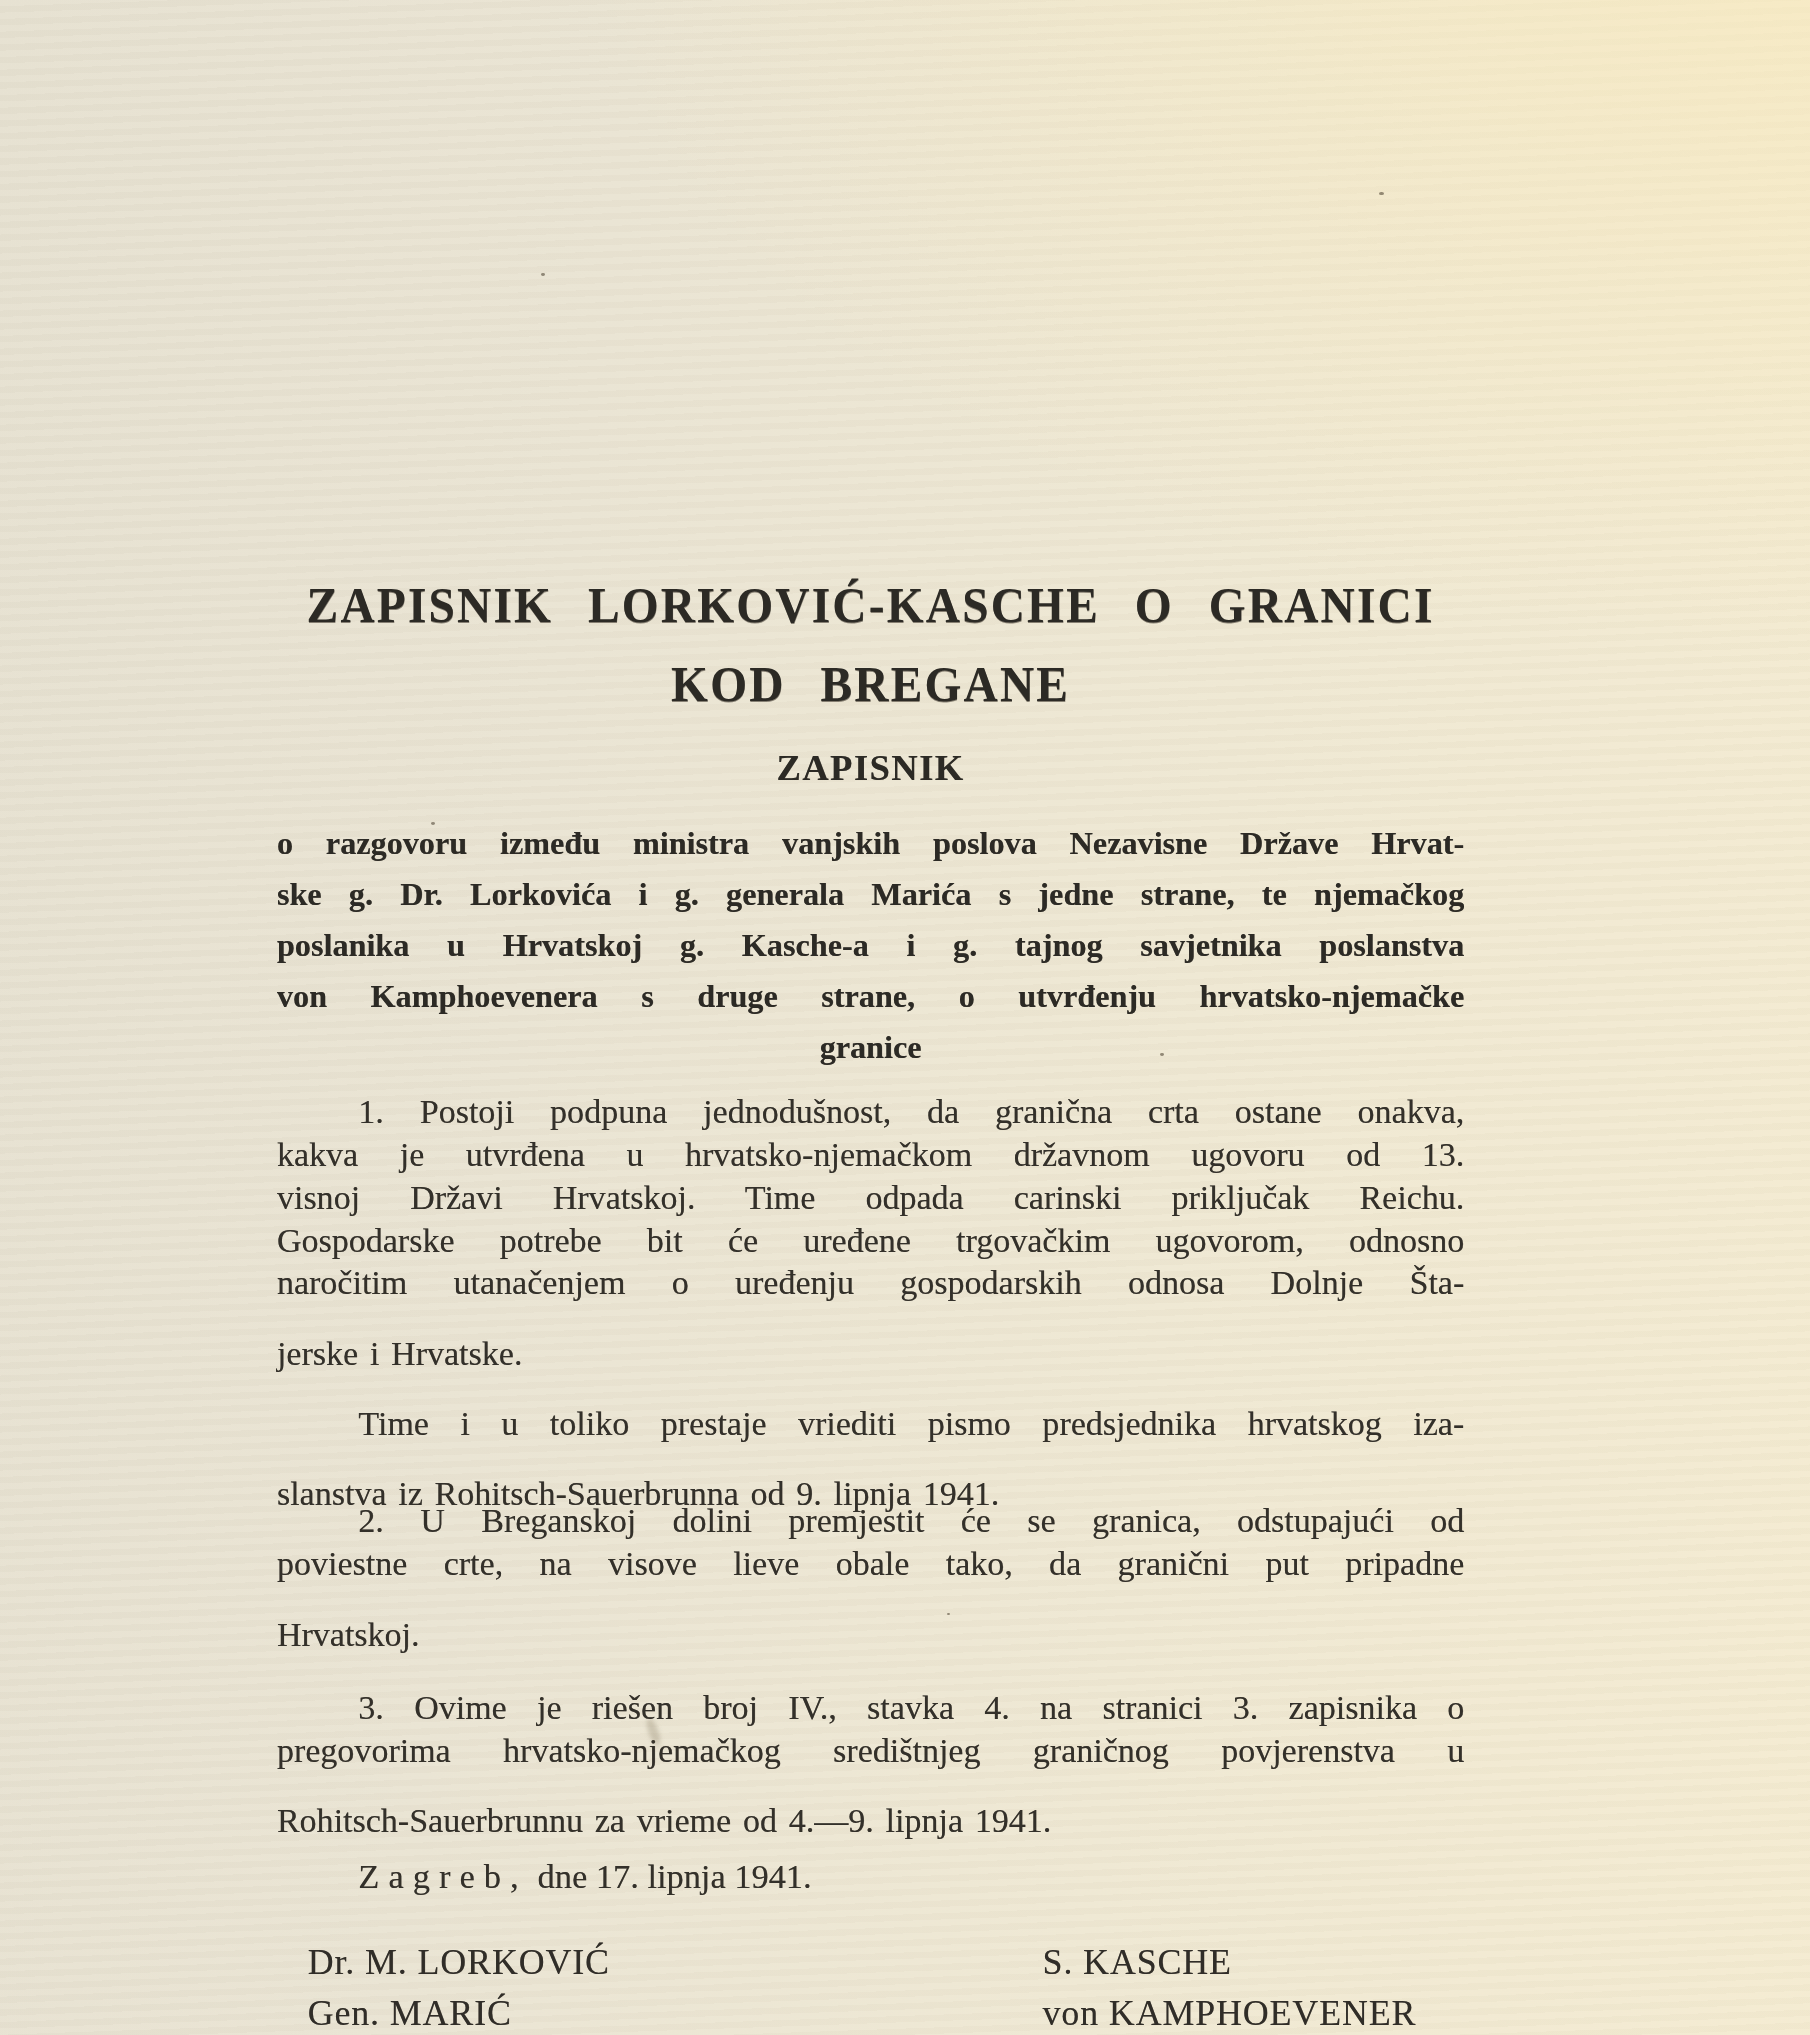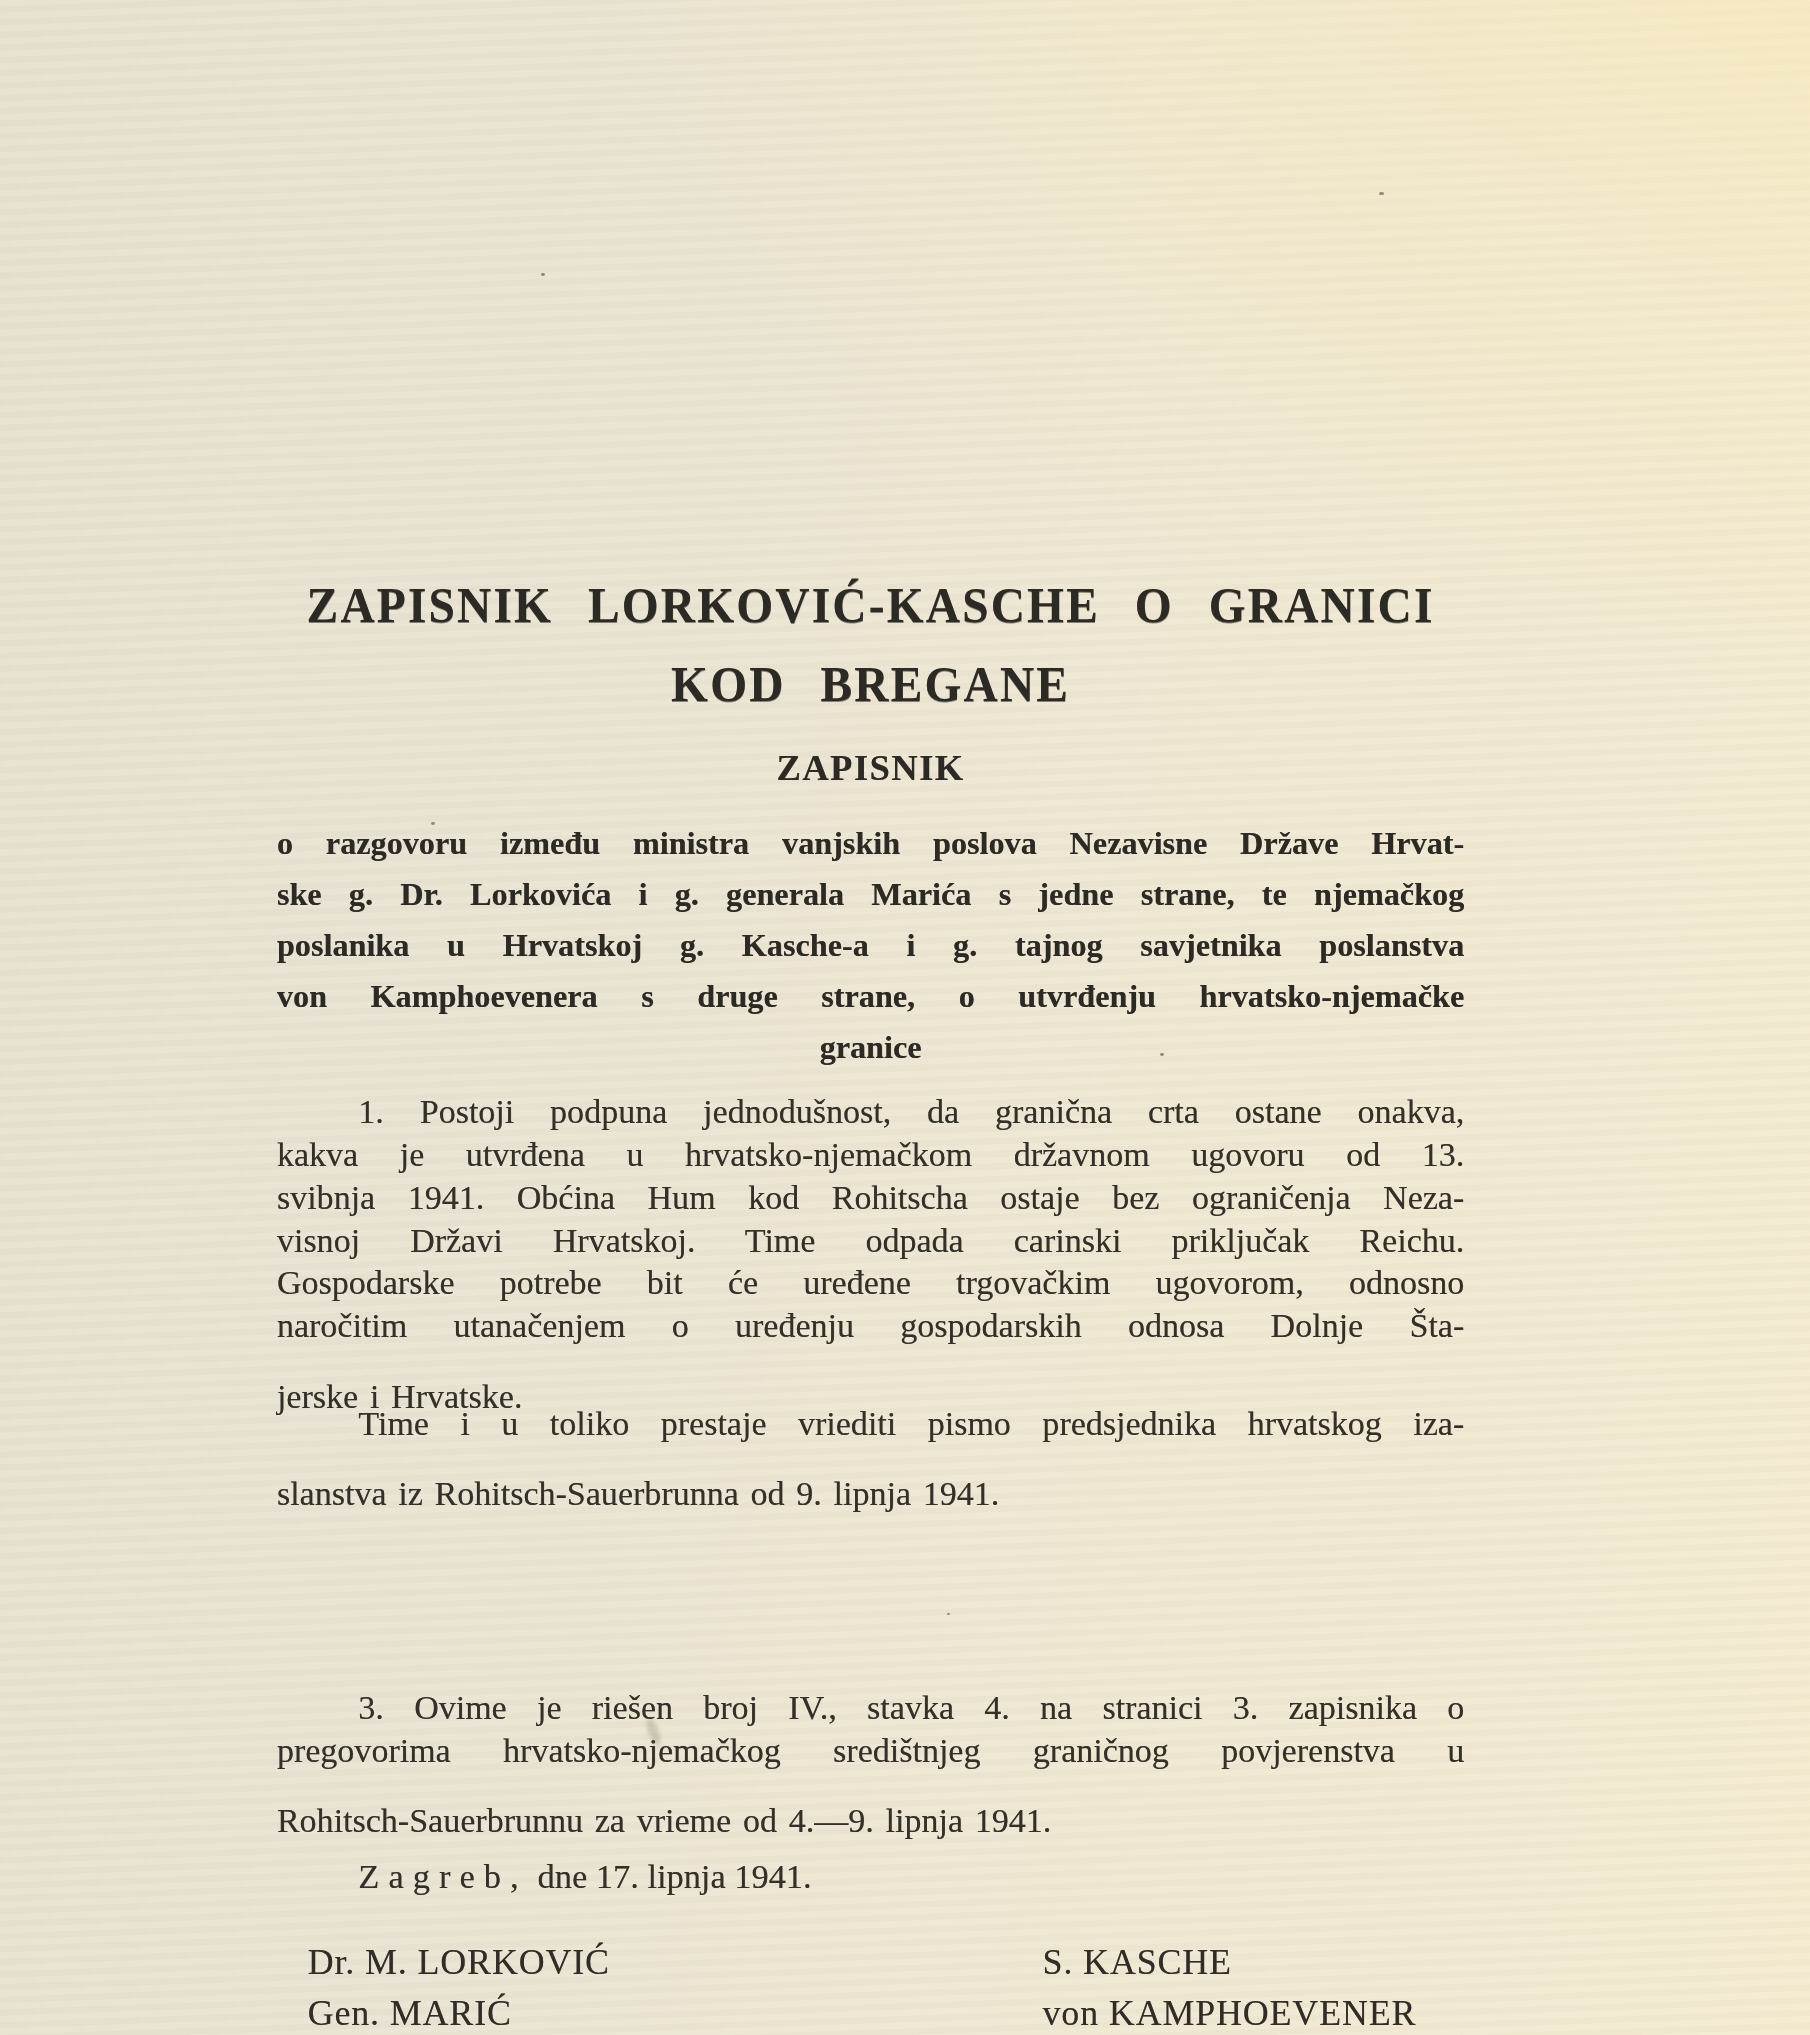--- a/index.html
+++ b/index.html
@@ -60,32 +60,36 @@
     <div class="ln">o razgovoru između ministra vanjskih poslova Nezavisne Države Hrvat-</div>
     <div class="ln">ske g. Dr. Lorkovića i g. generala Marića s jedne strane, te njemačkog</div>
     <div class="ln">poslanika u Hrvatskoj g. Kasche-a i g. tajnog savjetnika poslanstva</div>
     <div class="ln">von Kamphoevenera s druge strane, o utvrđenju hrvatsko-njemačke</div>
     <div class="ln c">granice</div>
   </section>
 
   <section class="col body-par p1">
     <div class="ln ind">1. Postoji podpuna jednodušnost, da granična crta ostane onakva,</div>
     <div class="ln">kakva je utvrđena u hrvatsko-njemačkom državnom ugovoru od 13.</div>
-    <div class="ln">svibnja 1941. Obćina Hum kod Rohitscha ostaje bez ograničenja Neza-</div>
     <div class="ln">visnoj Državi Hrvatskoj. Time odpada carinski priključak Reichu.</div>
     <div class="ln">Gospodarske potrebe bit će uređene trgovačkim ugovorom, odnosno</div>
     <div class="ln">naročitim utanačenjem o uređenju gospodarskih odnosa Dolnje Šta-</div>
     <div class="ln l">jerske i Hrvatske.</div>
   </section>
 
   <section class="col body-par p2">
     <div class="ln ind">Time i u toliko prestaje vriediti pismo predsjednika hrvatskog iza-</div>
     <div class="ln l">slanstva iz Rohitsch-Sauerbrunna od 9. lipnja 1941.</div>
   </section>
 
+  <section class="col body-par p3">
+    <div class="ln ind">2. U Breganskoj dolini premjestit će se granica, odstupajući od</div>
+    <div class="ln">poviestne crte, na visove lieve obale tako, da granični put pripadne</div>
+    <div class="ln l">Hrvatskoj.</div>
+  </section>
 
 
   <section class="col body-par p5">
     <div class="ln ind">3. Ovime je riešen broj IV., stavka 4. na stranici 3. zapisnika o</div>
     <div class="ln">pregovorima hrvatsko-njemačkog središtnjeg graničnog povjerenstva u</div>
     <div class="ln l">Rohitsch-Sauerbrunnu za vrieme od 4.—9. lipnja 1941.</div>
   </section>
 
   <div class="col dateline">
     <div class="inner">

